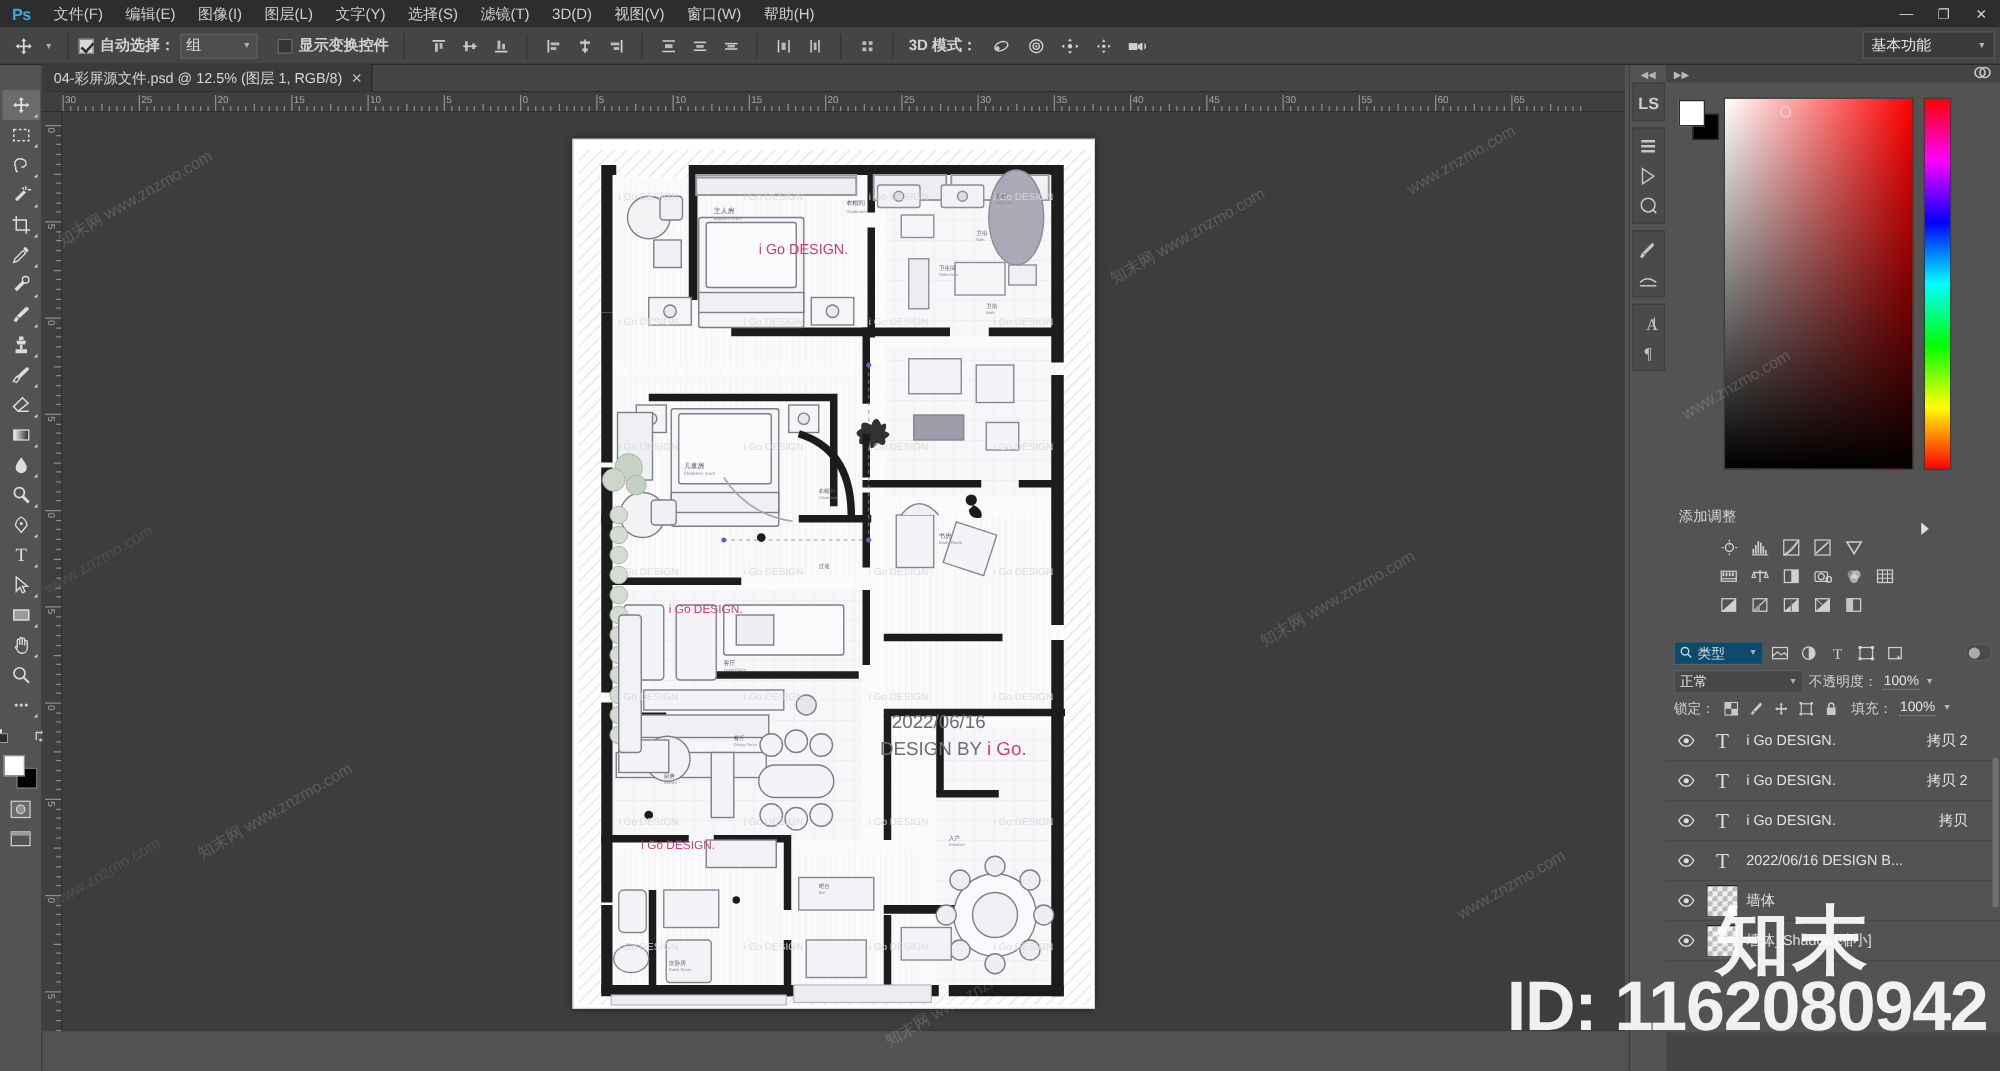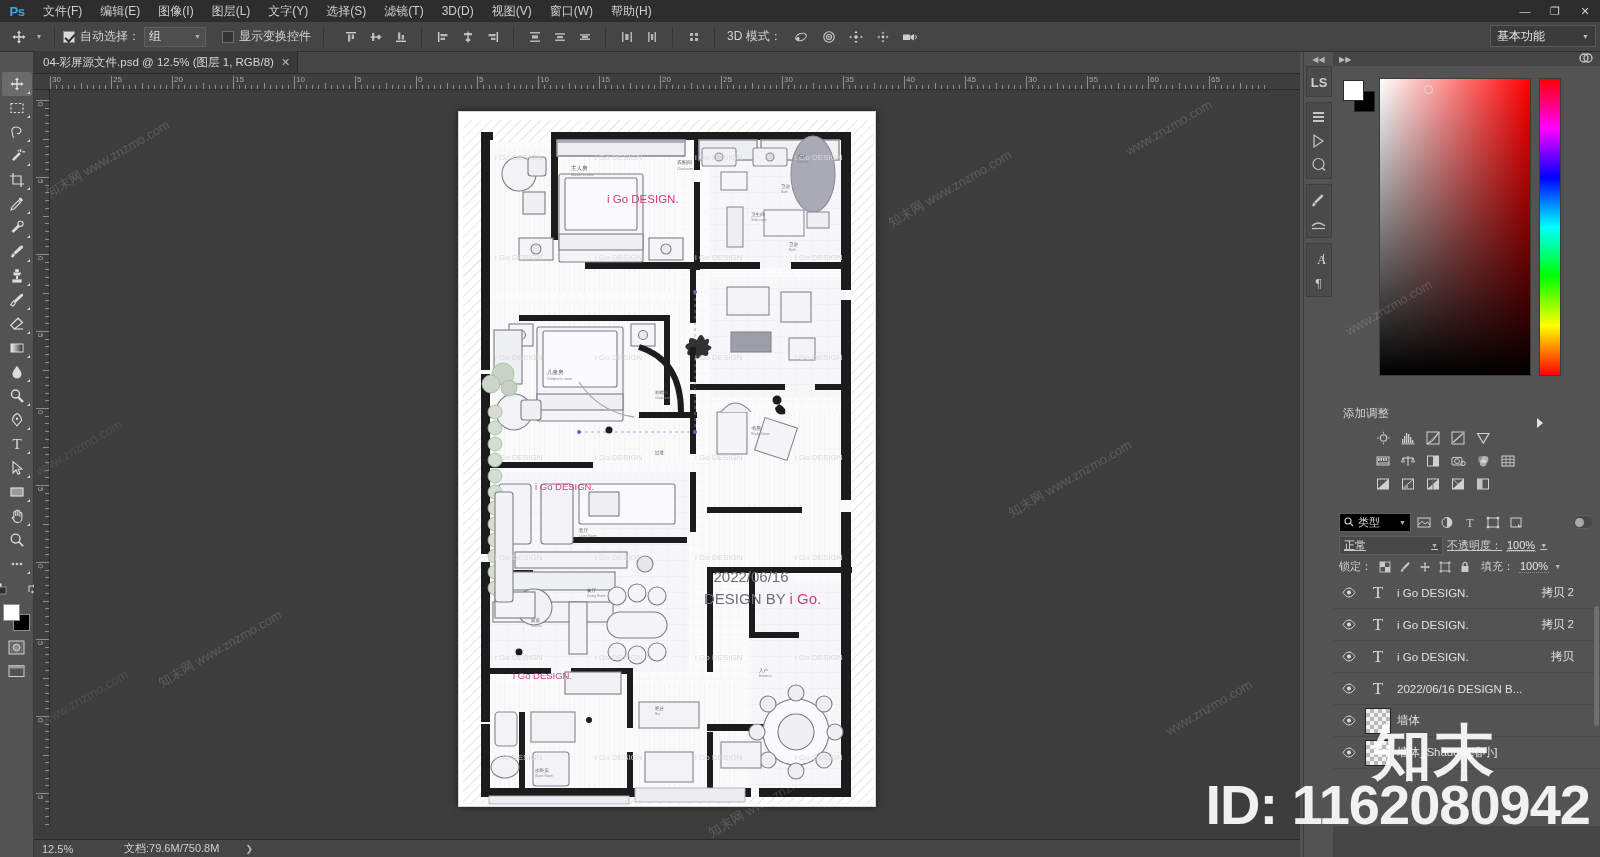--- a/index.html
+++ b/index.html
@@ -35,21 +35,21 @@
   
   .optionsbar {
     position:absolute; left:0; top:22px; width:1600px; height:30px;
     background:#454545; border-bottom:1px solid #2b2b2b;
     display:flex; align-items:center; padding-left:6px;
   }
   .opt-tool { width:26px; height:22px; display:flex; align-items:center; justify-content:center; }
   .opt-caret { width:14px; height:22px; display:flex; align-items:center; justify-content:center;
     font-size:8px; color:#b0b0b0; }
   .opt-sep { width:1px; height:20px; background:#353535; margin:0 8px; }
-  .opt-label { font-size:12px; color:#d2d2d2; margin-right:4px; white-space:nowrap;}
+  .opt-label { font-size:12px; color:#d2d2d2; margin-right:4px; white-space:nowrap;font-weight:bold;}
   .chk {
     width:12px; height:12px; border:1px solid #6d6d6d; background:#353535;
     display:inline-flex; align-items:center; justify-content:center; margin-right:5px;
     position:relative; flex:none;
   }
   .chk.on { background:#d9d9d9; border-color:#8a8a8a; }
   .chk.on:after{
     content:""; position:absolute; left:3px; top:0px; width:4px; height:8px;
     border:solid #2d2d2d; border-width:0 2px 2px 0; transform:rotate(42deg);
   }
@@ -195,30 +195,30 @@
   
   .adjpanel { background:#535353; height:112px; padding:8px 10px; }
   .adj-title { font-size:11.5px; color:#d2d2d2; margin-bottom:7px; }
   .adj-grid { display:flex; flex-wrap:wrap; gap:4px 4px; padding-left:30px; }
   .adj-ic { width:21px; height:19px; display:flex; align-items:center; justify-content:center; }
 
   
   .layerspanel { background:#535353; position:relative; }
   .lp-filter { height:24px; display:flex; align-items:center; gap:3px; padding:0 6px; }
   .lp-kind {
-    height:19px; width:72px; background:#000000; border:1px solid #5d5d5d;
+    height:19px; width:72px; background:#0c4a6e; border:1px solid #5d5d5d;
     display:flex; align-items:center; gap:4px; padding:0 4px; font-size:11px; color:#dcdcdc;
   }
   .lp-kind .car { margin-left:auto; font-size:7px; color:#b0b0b0; }
   .lp-ficon { width:20px; height:19px; display:flex; align-items:center; justify-content:center; }
   .lp-toggle { width:22px; height:14px; background:#4a4a4a; border:1px solid #5d5d5d; border-radius:7px;
       position:relative; margin-left:auto; }
   .lp-toggle:after{ content:""; position:absolute; left:2px; top:2px; width:9px;height:9px;
       border-radius:50%; background:#aaa; }
-  .lp-row2 { height:22px; display:flex; align-items:center; padding:0 6px; gap:4px;text-decoration:underline; }
+  .lp-row2 { height:22px; display:flex; align-items:center; padding:0 6px; gap:4px; }
   .blend-box { width:104px; height:19px; background:#474747; border:1px solid #5d5d5d;
     display:flex; align-items:center; padding:0 4px; font-size:11px; color:#e2e2e2; }
   .blend-box .car { margin-left:auto; font-size:7px; color:#b0b0b0; }
   .lp-lbl { font-size:11px; color:#d0d0d0; white-space:nowrap; }
   .num-box { font-size:11px; color:#e4e4e4; border-bottom:1px dotted #8d8d8d; padding:0 1px;}
   .lp-row3 { height:21px; display:flex; align-items:center; padding:0 6px; gap:5px; }
   .lock-ic { width:15px; height:15px; display:flex; align-items:center; justify-content:center; }
   .layer-list { position:relative; }
   .layer-row {
     height:32px; display:flex; align-items:center; gap:6px; padding:0 6px;
@@ -1293,29 +1293,20 @@
             <text x="36" y="648">i Go DESIGN</text>
               <text x="136" y="648">i Go DESIGN</text>
               <text x="236" y="648">i Go DESIGN</text>
               <text x="336" y="648">i Go DESIGN</text>
           </g>
         </svg>
       </div>
     </div>
   </div>
 
-  <div class="statusbar">
-    <div class="status-inner">
-      <div class="zoom-val">12.5%</div>
-      <div class="doc-size">
-        <span>文档</span><span>:79.6M/750.8M</span>
-      </div>
-      <div class="status-arrow">❯</div>
-    </div>
-  </div>
 
   <div class="icondock">
     <div class="dock-collapse">◀◀</div>
     <div class="dock-grp">
       <div class="dock-ic">
         <svg width="20" height="18" viewBox="0 0 20 18">
             <text x="10" y="14" font-family="Liberation Sans, sans-serif" font-size="13" font-weight="bold" fill="#cfcfcf" text-anchor="middle">LS</text>
           </svg>
       </div>
     </div>

